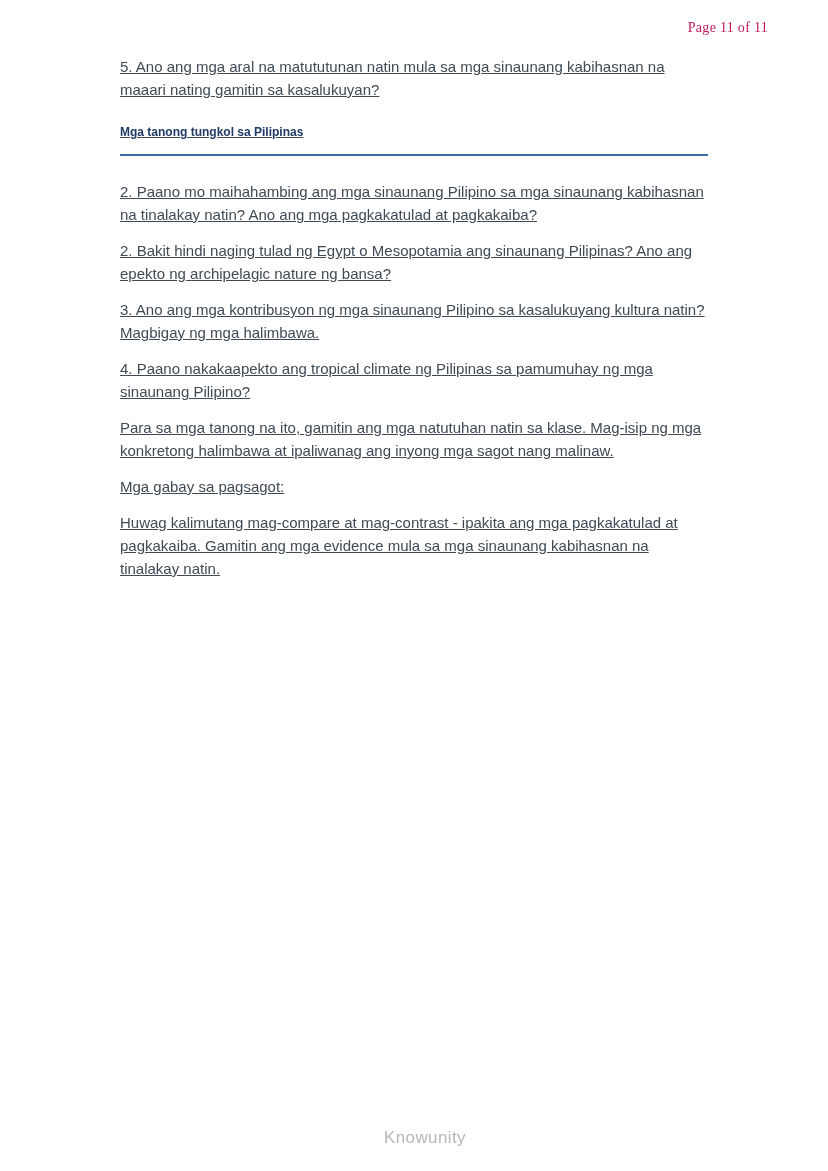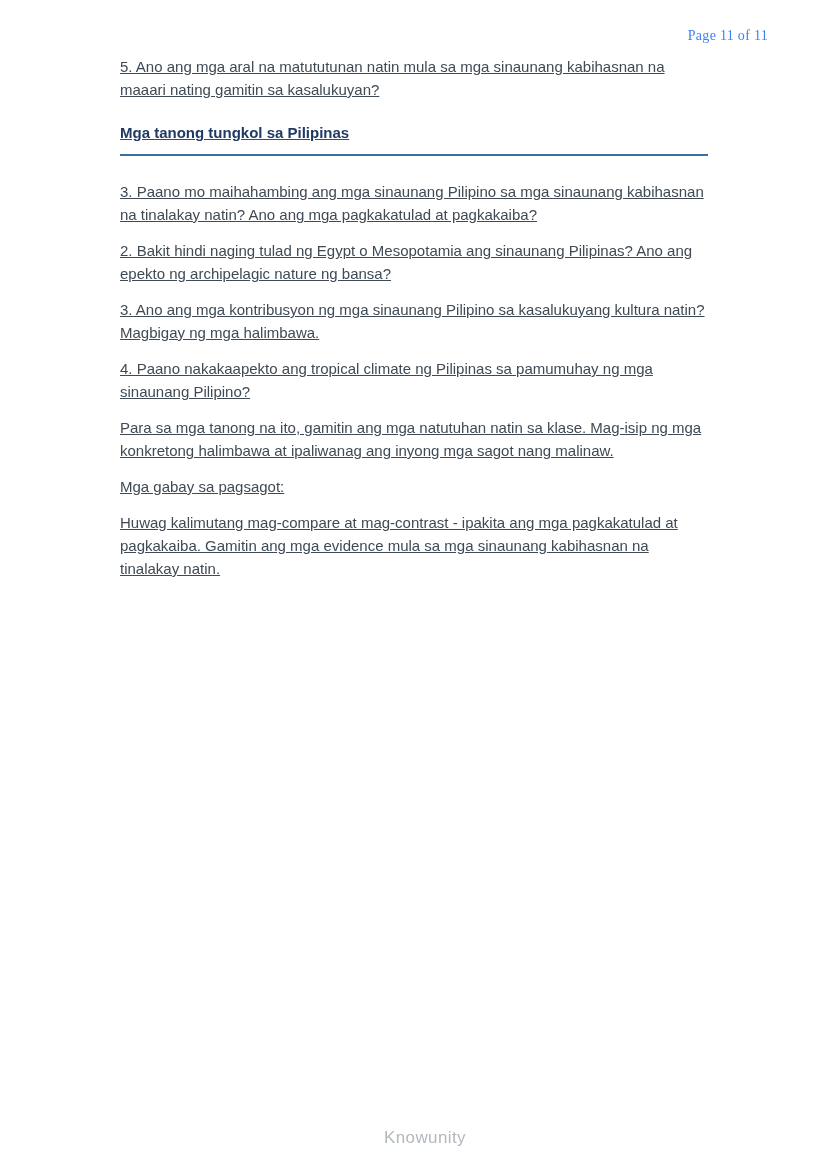--- a/index.html
+++ b/index.html
@@ -14,40 +14,39 @@
     background: #ffffff;
     overflow: hidden;
     font-family: "Liberation Sans", "DejaVu Sans", sans-serif;
   }
   .page-indicator {
     position: absolute;
     top: 20px;
     right: 60px;
     font-family: "Liberation Serif", "DejaVu Serif", serif;
     font-size: 14px;
-    color: #3b82f6;
+    color: #be185d;
     letter-spacing: 0.3px;
-    margin-top: 8px;
   }
   .content {
     position: absolute;
     top: 55px;
     left: 120px;
     width: 588px;
     color: #3f4a54;
     font-size: 15px;
     line-height: 23px;
     text-decoration: underline;
   }
   .content p {
     margin: 0 0 13px 0;
   }
   .section-heading {
     margin: 20px 0 10px 0;
-    font-size: 15px;
+    font-size: 12px;
     line-height: 23px;
     font-weight: 700;
     color: #1f3a64;
   }
   .section-divider {
     border: none;
     border-top: 2px solid #3c6ea5;
     margin: 0 0 24px 0;
     width: 100%;
   }
@@ -70,21 +69,21 @@
   <div class="page-indicator">Page 11 of 11</div>
 
   <div class="content">
 
     <p>5. Ano ang mga aral na matututunan natin mula sa mga sinaunang kabihasnan na maaari nating gamitin sa kasalukuyan?</p>
 
     <h2 class="section-heading">Mga tanong tungkol sa Pilipinas</h2>
 
     <hr class="section-divider">
 
-    <p>3. Paano mo maihahambing ang mga sinaunang Pilipino sa mga sinaunang kabihasnan na tinalakay natin? Ano ang mga pagkakatulad at pagkakaiba?</p>
+    <p>2. Paano mo maihahambing ang mga sinaunang Pilipino sa mga sinaunang kabihasnan na tinalakay natin? Ano ang mga pagkakatulad at pagkakaiba?</p>
 
     <p>2. Bakit hindi naging tulad ng Egypt o Mesopotamia ang sinaunang Pilipinas? Ano ang epekto ng archipelagic nature ng bansa?</p>
 
     <p>3. Ano ang mga kontribusyon ng mga sinaunang Pilipino sa kasalukuyang kultura natin? Magbigay ng mga halimbawa.</p>
 
     <p>4. Paano nakakaapekto ang tropical climate ng Pilipinas sa pamumuhay ng mga sinaunang Pilipino?</p>
 
 
     <p>Para sa mga tanong na ito, gamitin ang mga natutuhan natin sa klase. Mag-isip ng mga konkretong halimbawa at ipaliwanag ang inyong mga sagot nang malinaw.</p>
 

